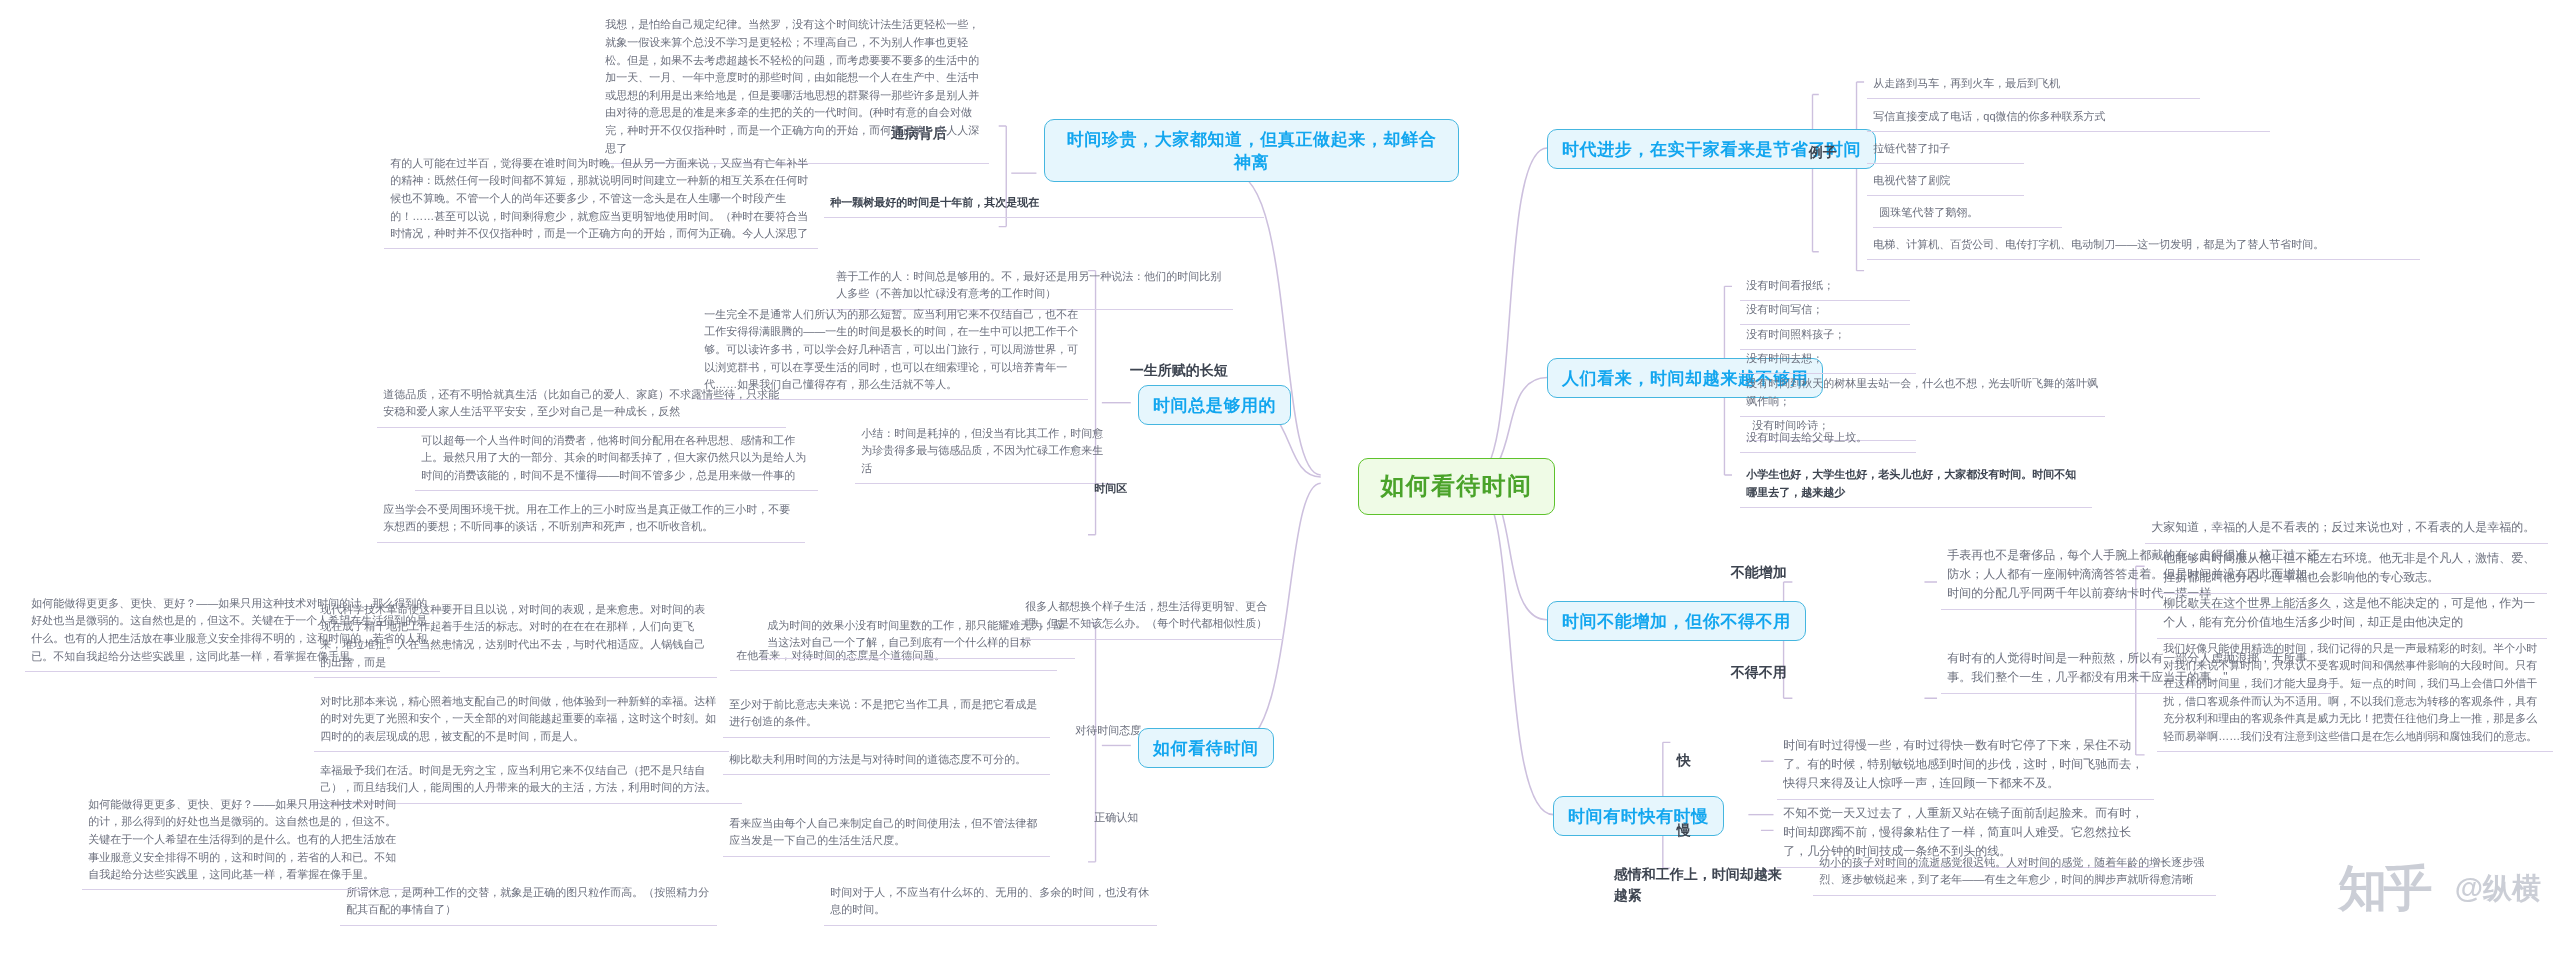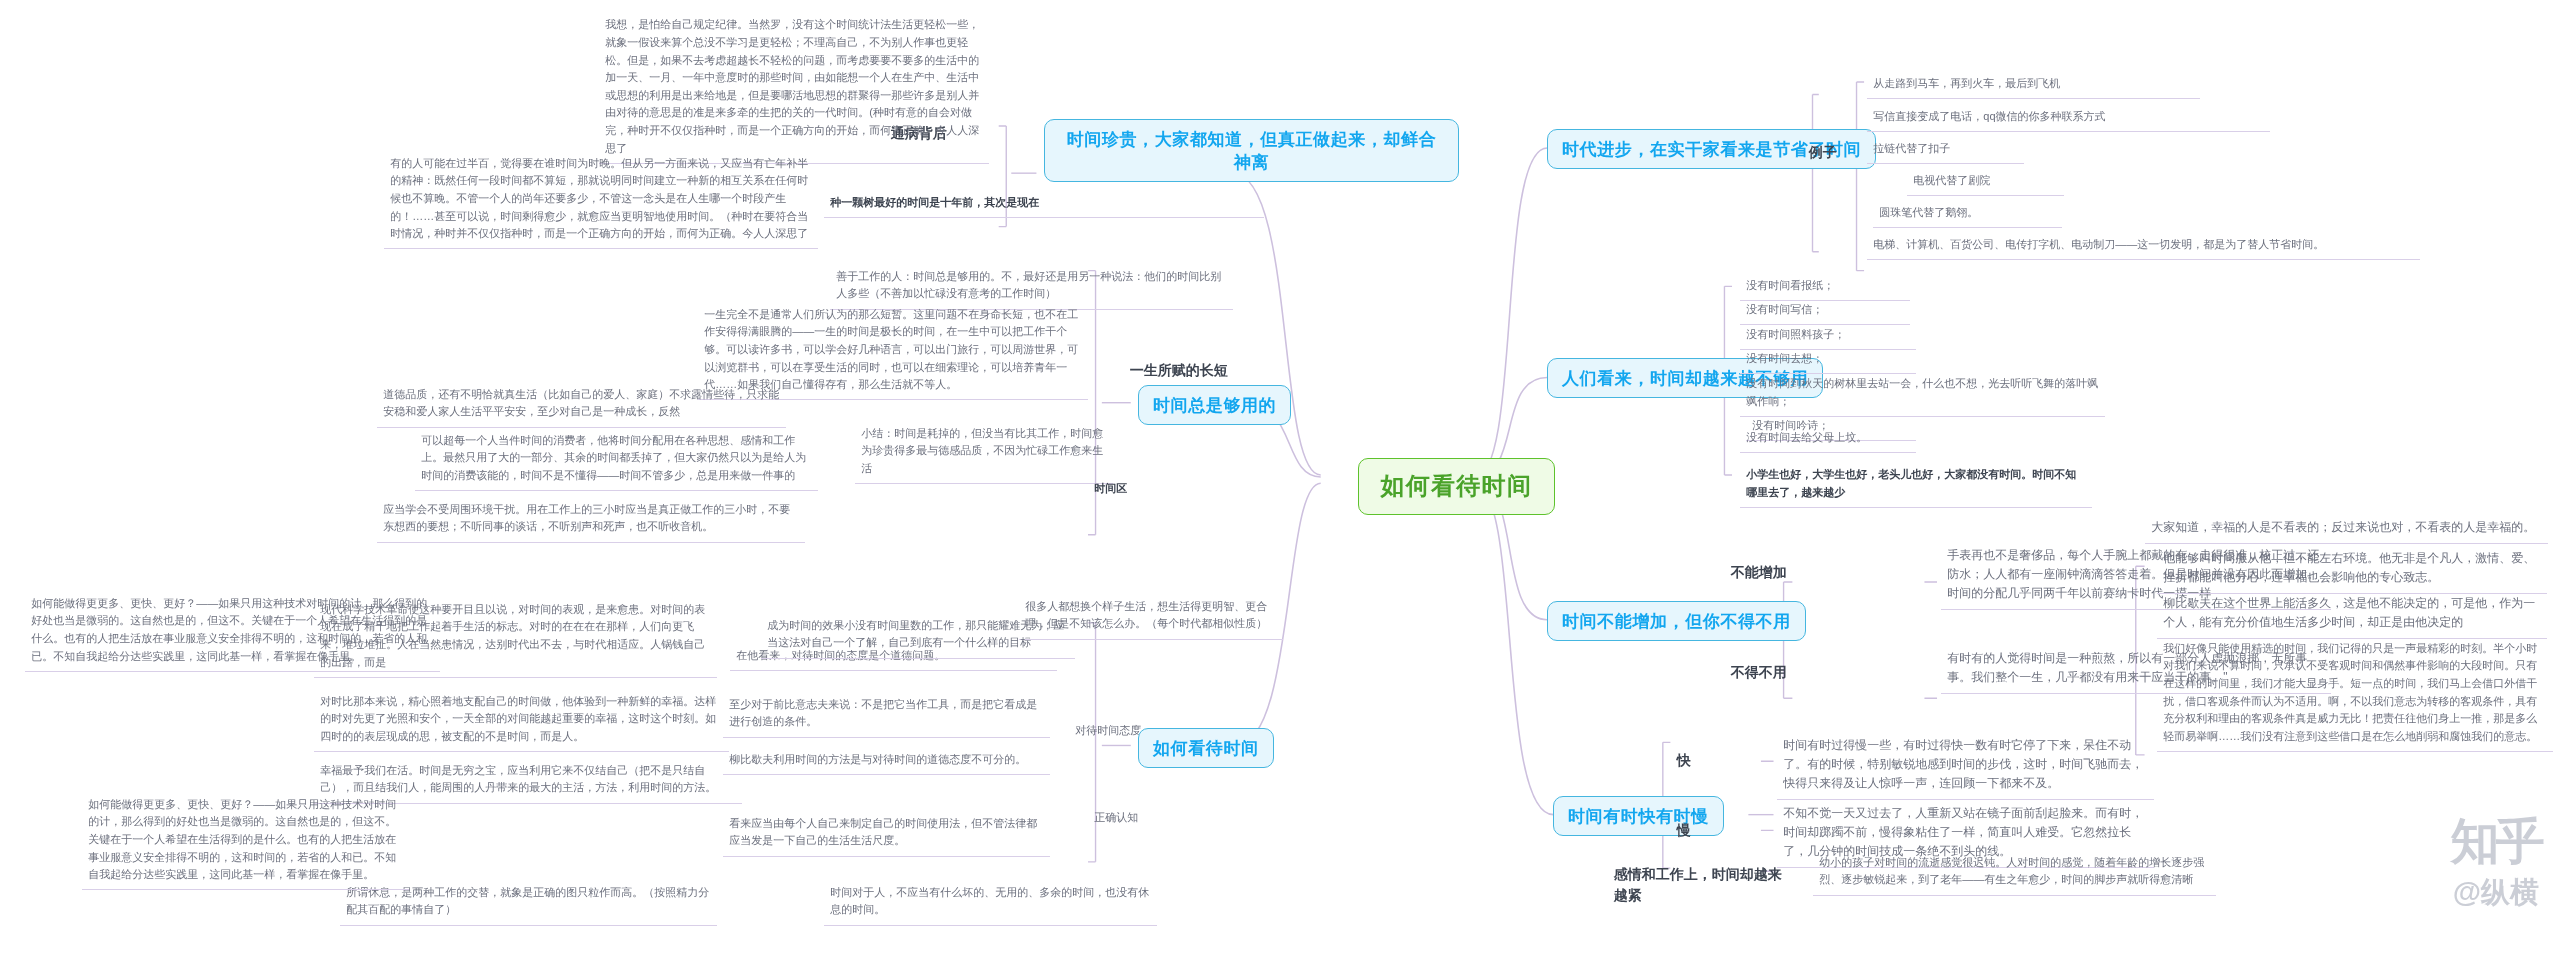--- a/index.html
+++ b/index.html
@@ -36,22 +36,22 @@
     padding:3.8px 6.3px 5.7px 6.3px;
     border-bottom:1.3px solid #d9cfe8;
     box-sizing:border-box;
   }
   .leaf.b{color:#3d4450;font-weight:bold;}
   .tiny{font-size:12px;line-height:1.6;}
   .xtiny{font-size:11px;line-height:1.6;}
 
   
   .wm{
-    position:absolute;right:35px;bottom:44px;display:flex;align-items:center;gap:7px;
-    color:#c9ccd4;font-size:29px;font-weight:bold;opacity:.95;user-select:none;flex-direction:column;
+    position:absolute;right:35px;bottom:44px;display:flex;align-items:center;gap:26px;
+    color:#c9ccd4;font-size:29px;font-weight:bold;opacity:.95;user-select:none;
   }
   .wm .logo{
     font-size:49px;line-height:1;color:#c9ccd4;font-weight:bold;letter-spacing:-3.8px;
   }
 </style>
 </head>
 <body>
 
 <div id="canvas">
 
@@ -101,21 +101,21 @@
 </svg>
 
 <div class="node root" style="left:1358px;top:458px;">如何看待时间</div>
 
 <div class="node l1" style="left:1547px;top:129px;">时代进步，在实干家看来是节省了时间</div>
 <div class="node l2" style="left:1805px;top:140px;">例子</div>
 
 <div class="node leaf" style="left:1867px;top:70px;width:333px;">从走路到马车，再到火车，最后到飞机</div>
 <div class="node leaf" style="left:1867px;top:103px;width:403px;">写信直接变成了电话，qq微信的你多种联系方式</div>
 <div class="node leaf" style="left:1867px;top:135px;width:157px;">拉链代替了扣子</div>
-<div class="node leaf" style="left:1867px;top:167px;width:157px;margin-left:40px;">电视代替了剧院</div>
+<div class="node leaf" style="left:1867px;top:167px;width:157px;">电视代替了剧院</div>
 <div class="node leaf" style="left:1873px;top:199px;width:189px;">圆珠笔代替了鹅翎。</div>
 <div class="node leaf" style="left:1867px;top:231px;width:553px;">电梯、计算机、百货公司、电传打字机、电动制刀——这一切发明，都是为了替人节省时间。</div>
 
 <div class="node l1" style="left:1547px;top:358px;">人们看来，时间却越来越不够用</div>
 
 <div class="node leaf" style="left:1740px;top:272px;width:170px;">没有时间看报纸；</div>
 <div class="node leaf" style="left:1740px;top:296px;width:170px;">没有时间写信；</div>
 <div class="node leaf" style="left:1740px;top:321px;width:176px;">没有时间照料孩子；</div>
 <div class="node leaf" style="left:1740px;top:345px;width:176px;">没有时间去想；</div>
 <div class="node leaf" style="left:1740px;top:370px;width:365px;">没有时间到秋天的树林里去站一会，什么也不想，光去听听飞舞的落叶飒飒作响；</div>
@@ -153,21 +153,21 @@
 <div class="node leaf xtiny" style="left:599px;top:12.6px;width:390px;">我想，是怕给自己规定纪律。当然罗，没有这个时间统计法生活更轻松一些，就象一假设来算个总没不学习是更轻松；不理高自己，不为别人作事也更轻松。但是，如果不去考虑超越长不轻松的问题，而考虑要要不要多的生活中的加一天、一月、一年中意度时的那些时间，由如能想一个人在生产中、生活中或思想的利用是出来给地是，但是要哪活地思想的群聚得一那些许多是别人并由对待的意思是的准是来多牵的生把的关的一代时间。(种时有意的自会对做完，种时开不仅仅指种时，而是一个正确方向的开始，而何为正确。今人人深思了</div>
 
 <div class="node leaf xtiny" style="left:384px;top:151px;width:434px;">有的人可能在过半百，觉得要在谁时间为时晚。但从另一方面来说，又应当有亡年补半的精神：既然任何一段时间都不算短，那就说明同时间建立一种新的相互关系在任何时候也不算晚。不管一个人的尚年还要多少，不管这一念头是在人生哪一个时段产生的！……甚至可以说，时间剩得愈少，就愈应当更明智地使用时间。（种时在要符合当时情况，种时并不仅仅指种时，而是一个正确方向的开始，而何为正确。今人人深思了</div>
 <div class="node leaf" style="left:824px;top:189px;width:440px;font-weight:bold;color:#3d4450;">种一颗树最好的时间是十年前，其次是现在</div>
 
 <div class="node l1" style="left:1138px;top:385px;">时间总是够用的</div>
 
 <div class="node leaf xtiny" style="left:830px;top:264px;width:403px;">善于工作的人：时间总是够用的。不，最好还是用另一种说法：他们的时间比别人多些（不善加以忙碌没有意考的工作时间）</div>
 
 <div class="node l2" style="left:1126px;top:358px;">一生所赋的长短</div>
-<div class="node leaf xtiny" style="left:698px;top:302px;width:390px;">一生完全不是通常人们所认为的那么短暂。这里问题不在身命长短，也不在工作安得得满眼腾的——一生的时间是极长的时间，在一生中可以把工作干个够。可以读许多书，可以学会好几种语言，可以出门旅行，可以周游世界，可以浏览群书，可以在享受生活的同时，也可以在细索理论，可以培养青年一代……如果我们自己懂得存有，那么生活就不等人。</div>
+<div class="node leaf xtiny" style="left:698px;top:302px;width:390px;">一生完全不是通常人们所认为的那么短暂。应当利用它来不仅结自己，也不在工作安得得满眼腾的——一生的时间是极长的时间，在一生中可以把工作干个够。可以读许多书，可以学会好几种语言，可以出门旅行，可以周游世界，可以浏览群书，可以在享受生活的同时，也可以在细索理论，可以培养青年一代……如果我们自己懂得存有，那么生活就不等人。</div>
 
 <div class="node leaf xtiny" style="left:855px;top:421px;width:258px;">小结：时间是耗掉的，但没当有比其工作，时间愈为珍贵得多最与德感品质，不因为忙碌工作愈来生活</div>
 <div class="node leaf xtiny" style="left:415px;top:428px;width:403px;">可以超每一个人当件时间的消费者，他将时间分配用在各种思想、感情和工作上。最然只用了大的一部分、其余的时间都丢掉了，但大家仍然只以为是给人为时间的消费该能的，时间不是不懂得——时间不管多少，总是用来做一件事的</div>
 <div class="node leaf xtiny" style="left:377px;top:497px;width:428px;">应当学会不受周围环境干扰。用在工作上的三小时应当是真正做工作的三小时，不要东想西的要想；不听同事的谈话，不听别声和死声，也不听收音机。</div>
 
 <div class="node leaf xtiny" style="left:377px;top:382px;width:409px;">道德品质，还有不明恰就真生活（比如自己的爱人、家庭）不求露情些待，只求能安稳和爱人家人生活平平安安，至少对自己是一种成长，反然</div>
 <div class="node leaf xtiny" style="left:1019px;top:594px;width:264px;">很多人都想换个样子生活，想生活得更明智、更合理，但是不知该怎么办。（每个时代都相似性质）</div>
 
 <div class="node leaf" style="left:1088px;top:475px;width:126px;font-weight:bold;color:#3d4450;border:none;">时间区</div>
 <div class="node leaf" style="left:1069px;top:717px;width:164px;border:none;">对待时间态度</div>

